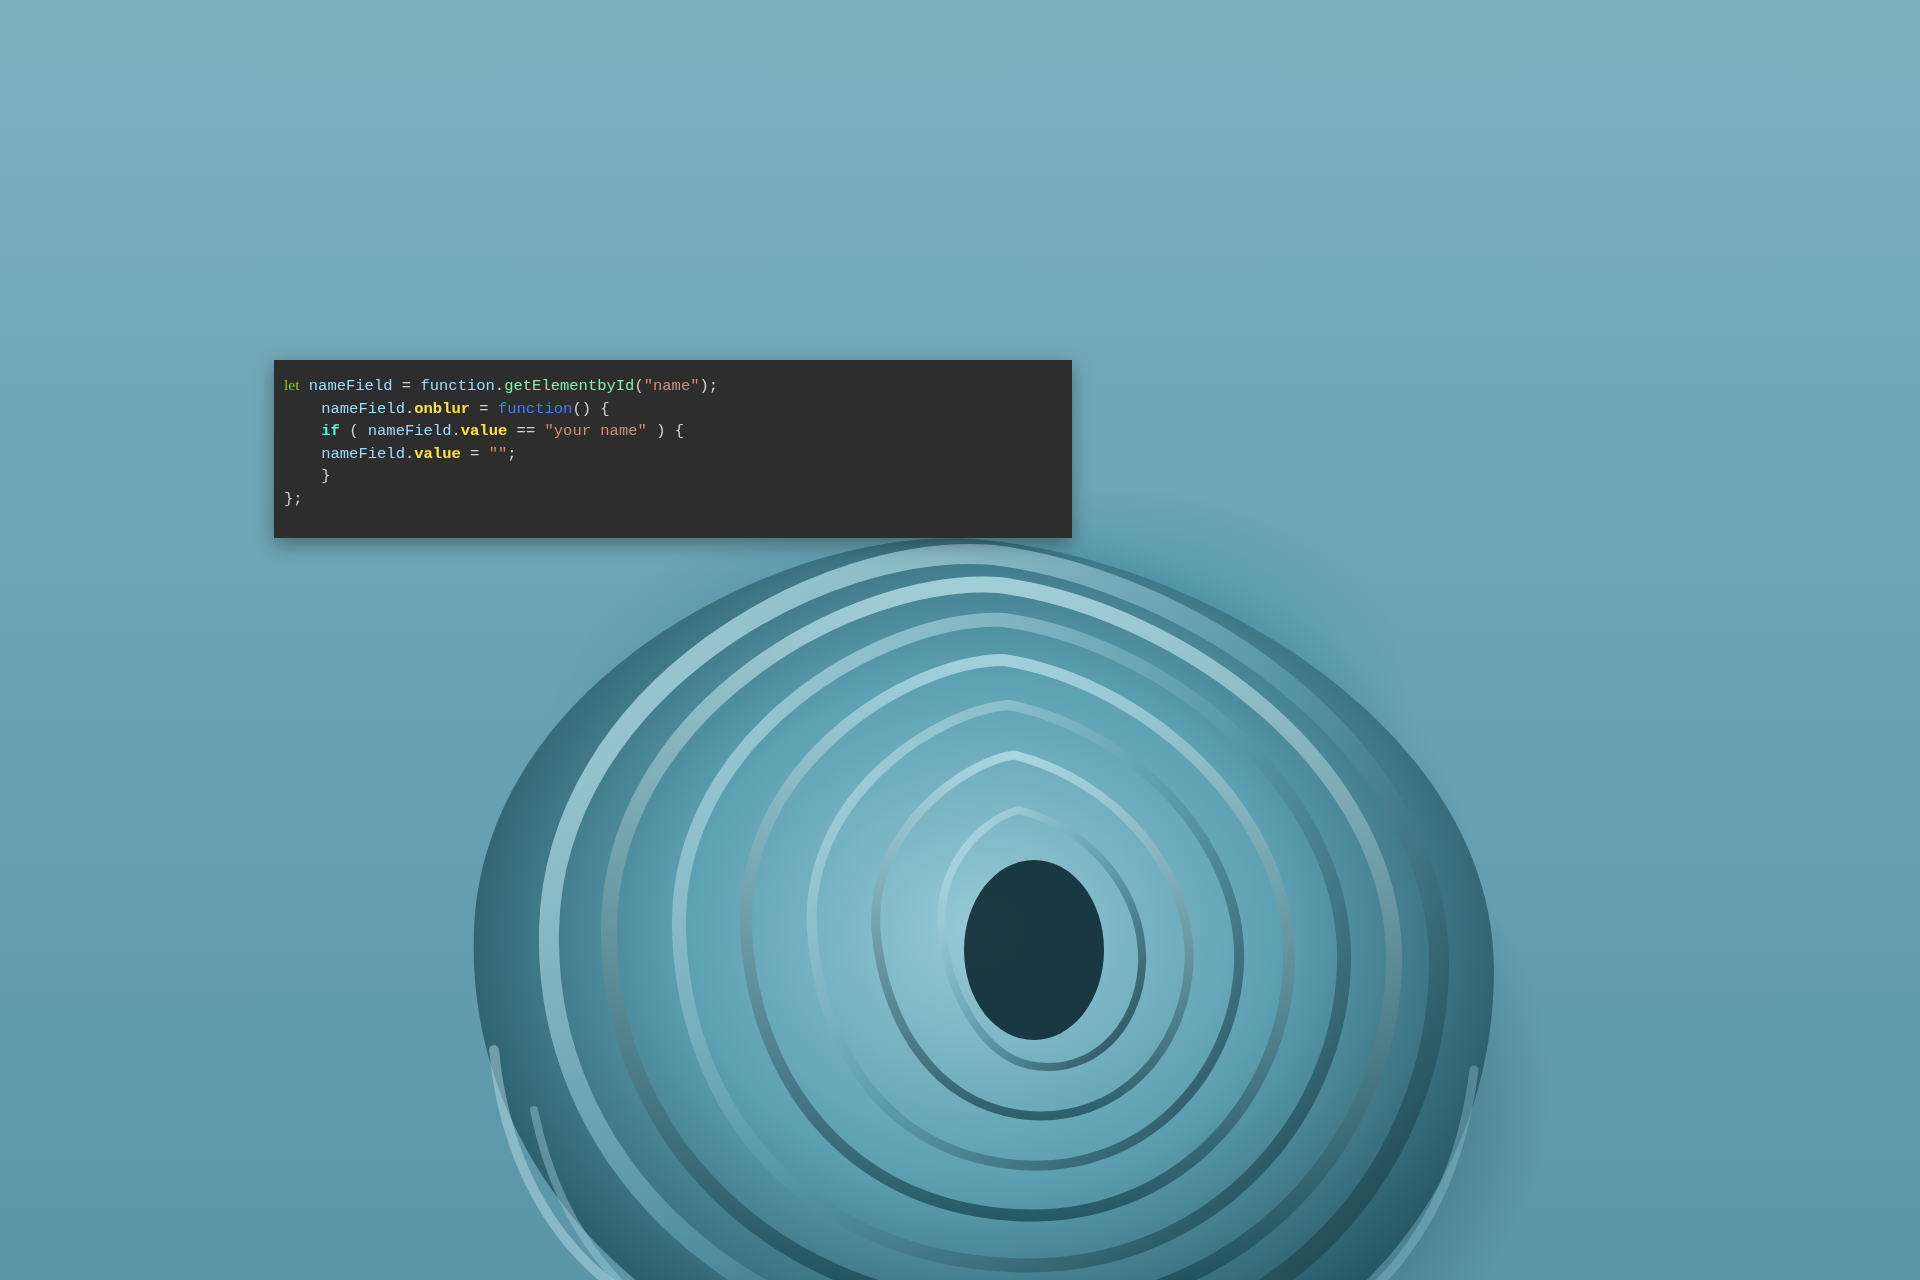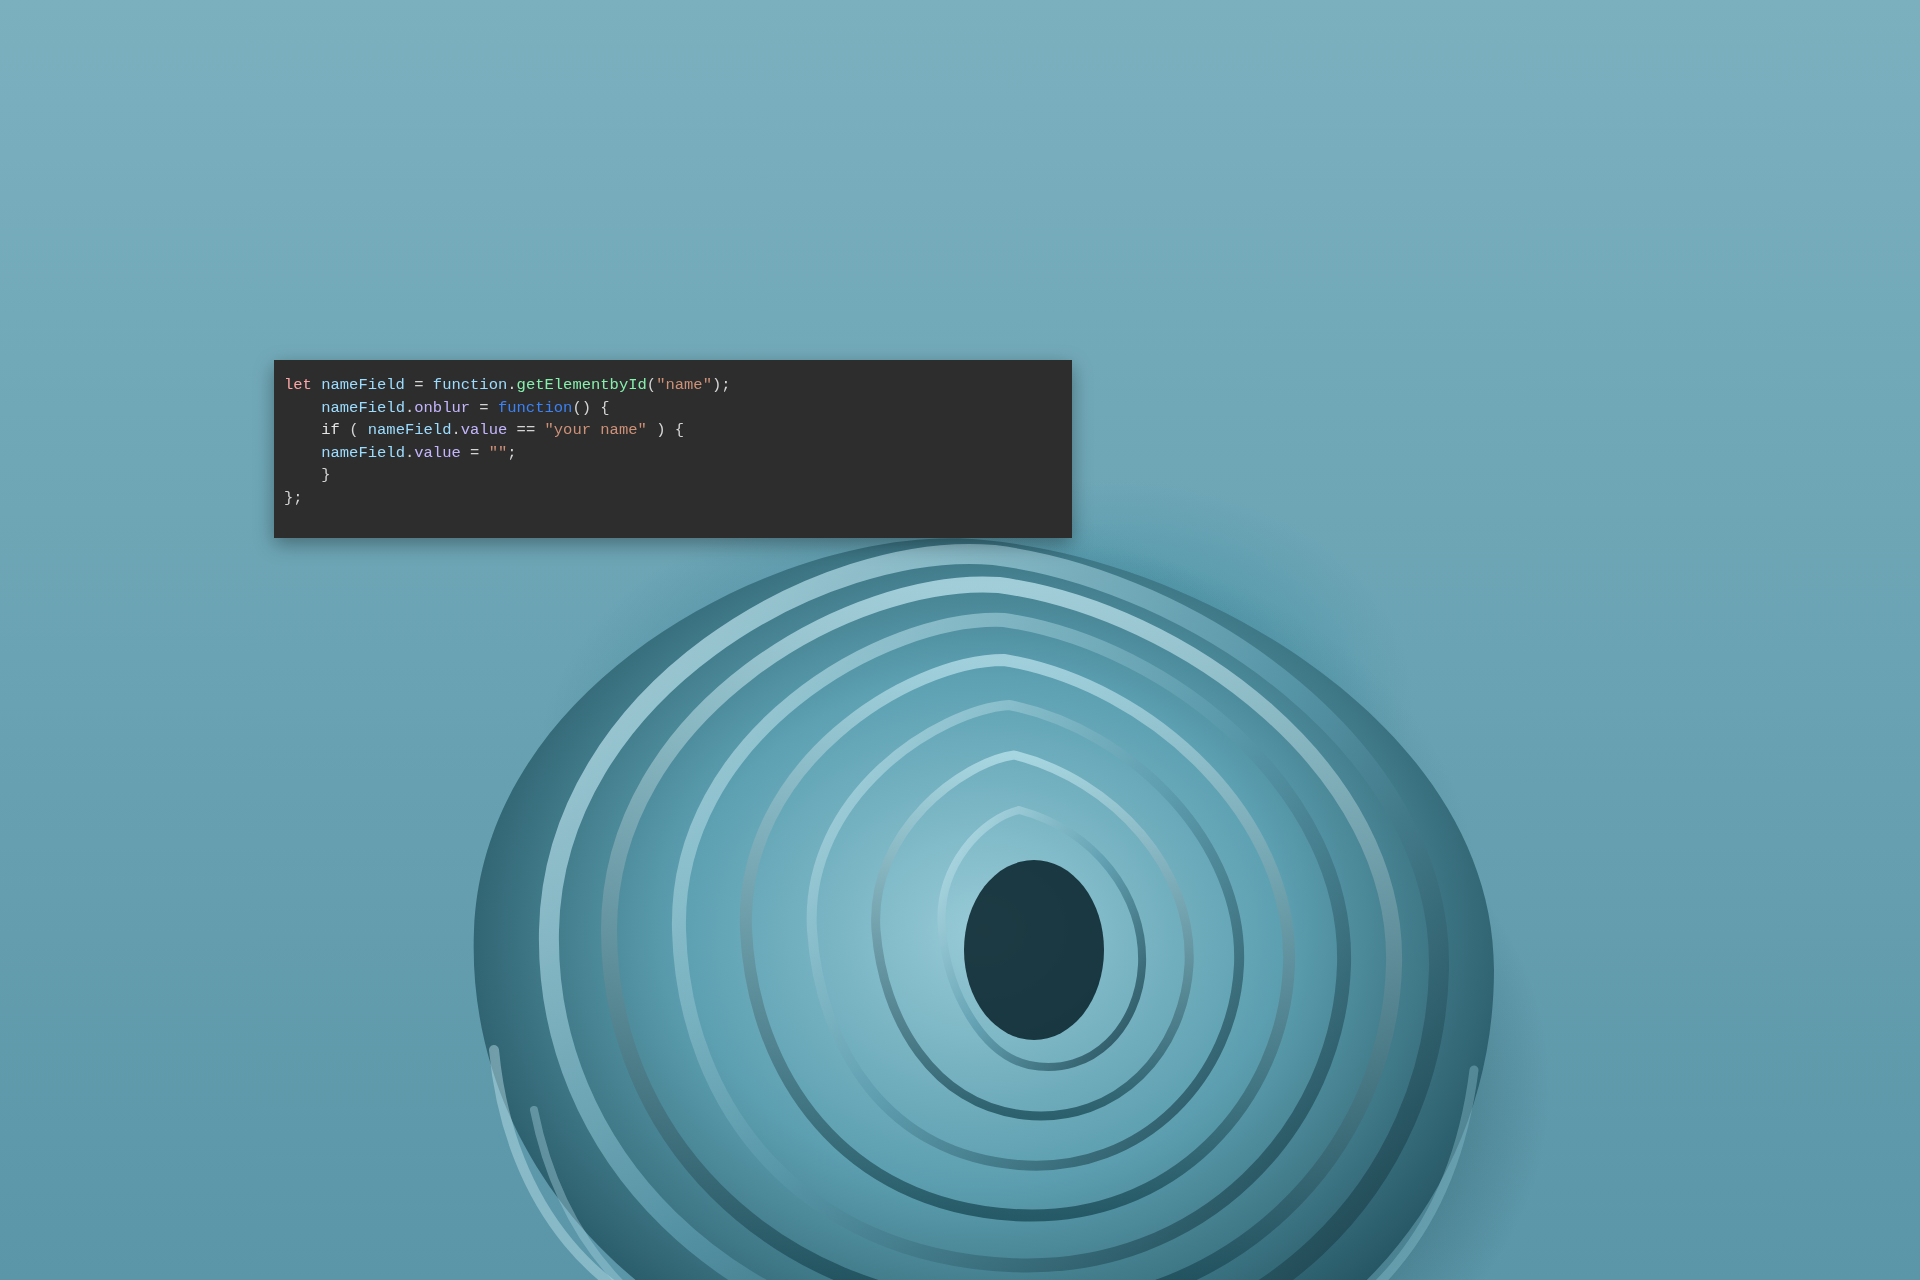--- a/index.html
+++ b/index.html
@@ -33,30 +33,30 @@
       height: 178px;
       background: #2d2d2d;
       padding: 14px 10px;
       font-family: "Consolas", "Courier New", monospace;
       font-size: 15.5px;
       line-height: 22.5px;
       color: #d4d4d4;
       white-space: pre;
       box-shadow: 0 6px 18px rgba(0,0,0,0.35);
     }
-    .tok-keyword   { color: #fca5a5; }
+    .tok-keyword   { color: #84cc16; font-family: Liberation Serif, serif; }
     .tok-var       { color: #9cdcfe; }
     .tok-object    { color: #9cdcfe; }
     .tok-method    { color: #86efac; }
     .tok-string    { color: #ce9178; }
     .tok-func-kw   { color: #3b82f6; }
     .tok-punct     { color: #d4d4d4; }
     .tok-operator  { color: #d4d4d4; }
-    .tok-control   { color: #e5e5e5; }
-    .tok-prop      { color: #c4b5fd; }
+    .tok-control   { color: #5eead4; font-weight: bold; }
+    .tok-prop      { color: #fde047; font-weight: bold; }
   </style>
 </head>
 <body>
 
 <div class="wallpaper">
   <div class="bloom">
     <svg viewBox="0 0 1200 1050" width="1200" height="1050">
       <defs>
         <radialGradient id="g1" cx="50%" cy="45%" r="65%">
           <stop offset="0%" stop-color="#9fd2de"></stop>

